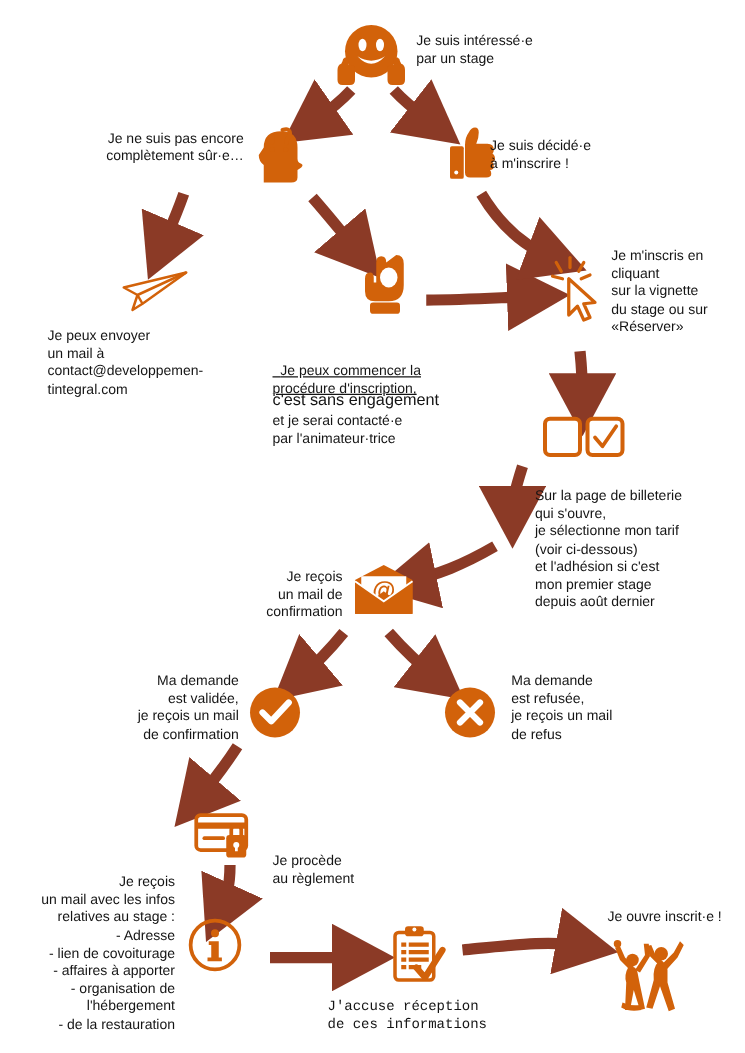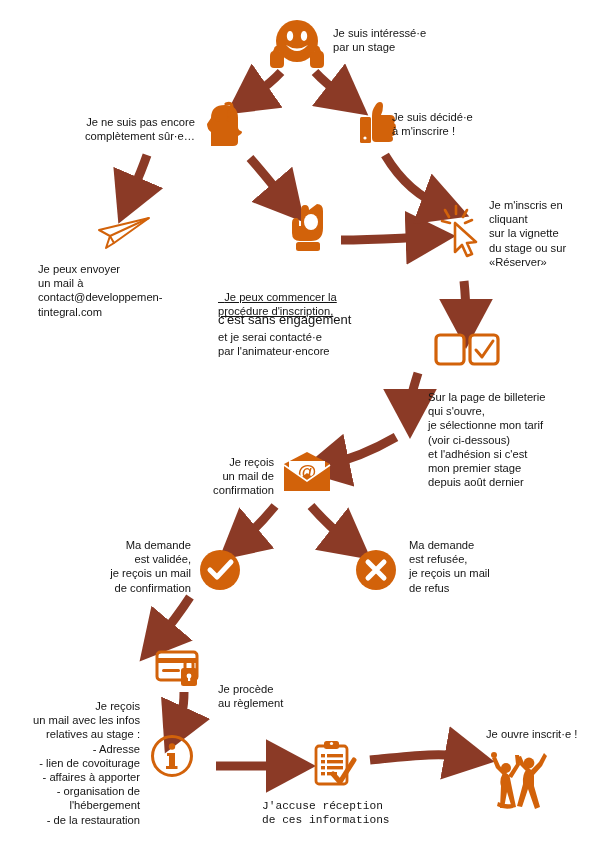--- a/index.html
+++ b/index.html
@@ -72,21 +72,21 @@
 <div class="node" style="left:203px;top:98px;width:42px;height:48px;">
   <svg width="42" height="48" viewBox="0 0 42 48">
     <path d="M8 20 q0-13 14-13 q13 0 13 13 l0 9 q0 3 3 4 q2 1 0 3 l-3 2 l0 6 q0 4-5 4 l-22 0 l0-14 q-4-3-4-8 z" fill="#D2620A"></path>
     <rect x="13" y="9" width="3.4" height="9" rx="1.6" fill="#D2620A"></rect>
     <circle cx="14.7" cy="21.5" r="2" fill="#D2620A"></circle>
     <path d="M23 6 q6-2 6 3 q0 3-3 5 l0 3" stroke="#D2620A" stroke-width="3.2" fill="none" stroke-linecap="round"></path>
     <circle cx="25.6" cy="21.5" r="2" fill="#D2620A"></circle>
     <path d="M10 26 q-5 2-5 7" stroke="#fff" stroke-width="0" fill="none"></path>
   </svg>
 </div>
-<div class="txt r" style="left:55px;top:115px;width:140px;text-align:right;">Je ne suis pas encore
+<div class="txt r" style="left:55px;top:104px;width:140px;text-align:right;">Je ne suis pas encore
 complètement sûr·e…</div>
 
 <div class="node" style="left:358px;top:100px;width:40px;height:46px;">
   <svg width="40" height="46" viewBox="0 0 40 46">
     <path d="M14 16 q0-6 3-10 q2-4 5-4 q3 0 3 4 q0 5-2 9 l9 0 q5 0 5 5 q0 2-1 3 q2 1 2 4 q0 2-2 3 q1 1 1 3 q0 3-3 3 q1 1 1 3 q0 3-4 3 l-13 0 q-4 0-4-4 z" fill="#D2620A"></path>
     <rect x="2" y="17" width="11" height="26" rx="1.5" fill="#D2620A"></rect>
     <circle cx="7" cy="38" r="1.6" fill="#fff"></circle>
   </svg>
 </div>
 <div class="txt l" style="left:392px;top:110px;width:130px;">Je suis décidé·e
@@ -112,21 +112,21 @@
     <ellipse cx="24" cy="20" rx="7" ry="8" fill="#fff"></ellipse>
     <rect x="9" y="40" width="24" height="9" rx="2.5" fill="#D2620A"></rect>
   </svg>
 </div>
 <div class="txt l" style="left:218px;top:276px;width:175px;text-decoration:underline;">
   <span>Je peux commencer la
 procédure d'inscription,</span>
 </div>
 <div class="txt l big" style="left:218px;top:312px;width:180px;">c'est sans engagement</div>
 <div class="txt l" style="left:218px;top:330px;width:180px;">et je serai contacté·e
-par l'animateur·encore</div>
+par l'animateur·trice</div>
 
 <div class="node" style="left:442px;top:204px;width:46px;height:54px;">
   <svg width="46" height="54" viewBox="0 0 46 54">
     <g stroke="#D2620A" stroke-width="2.6" stroke-linecap="round">
       <path d="M14 2 L14 10"></path>
       <path d="M3 6 L7 13"></path>
       <path d="M25 6 L21 13"></path>
       <path d="M0 17 L8 19"></path>
       <path d="M30 16 L23 19"></path>
     </g>

